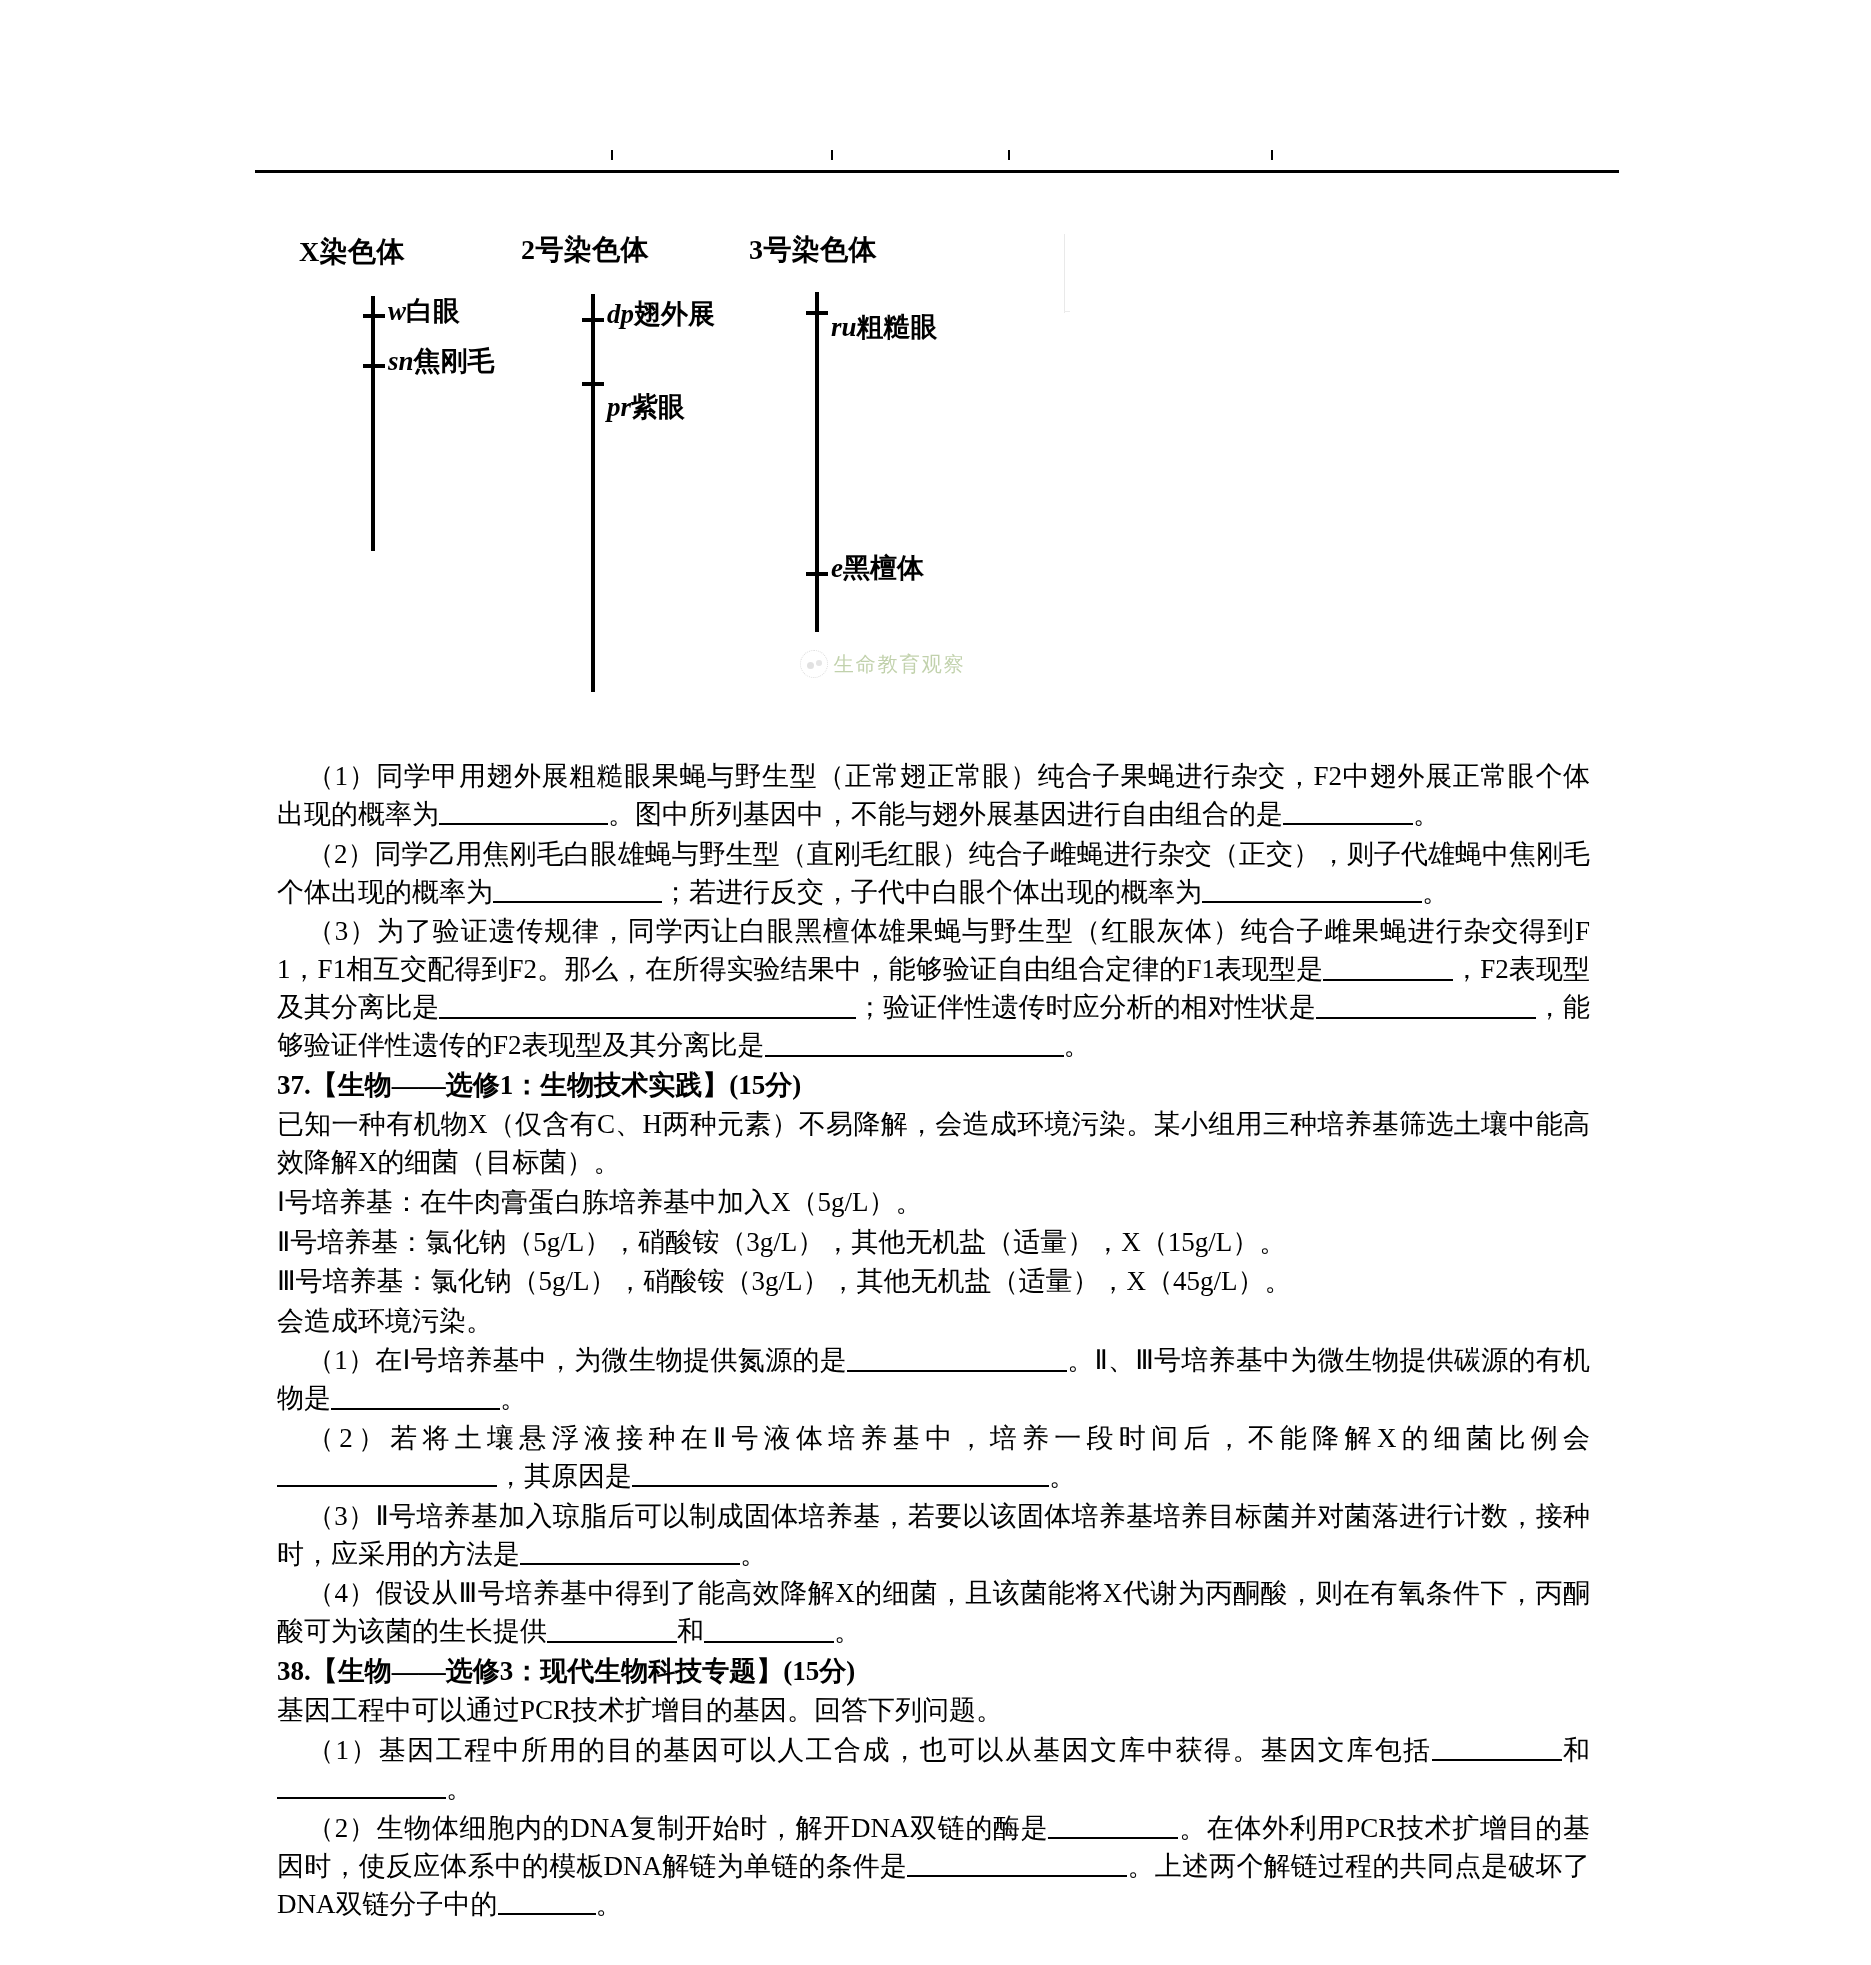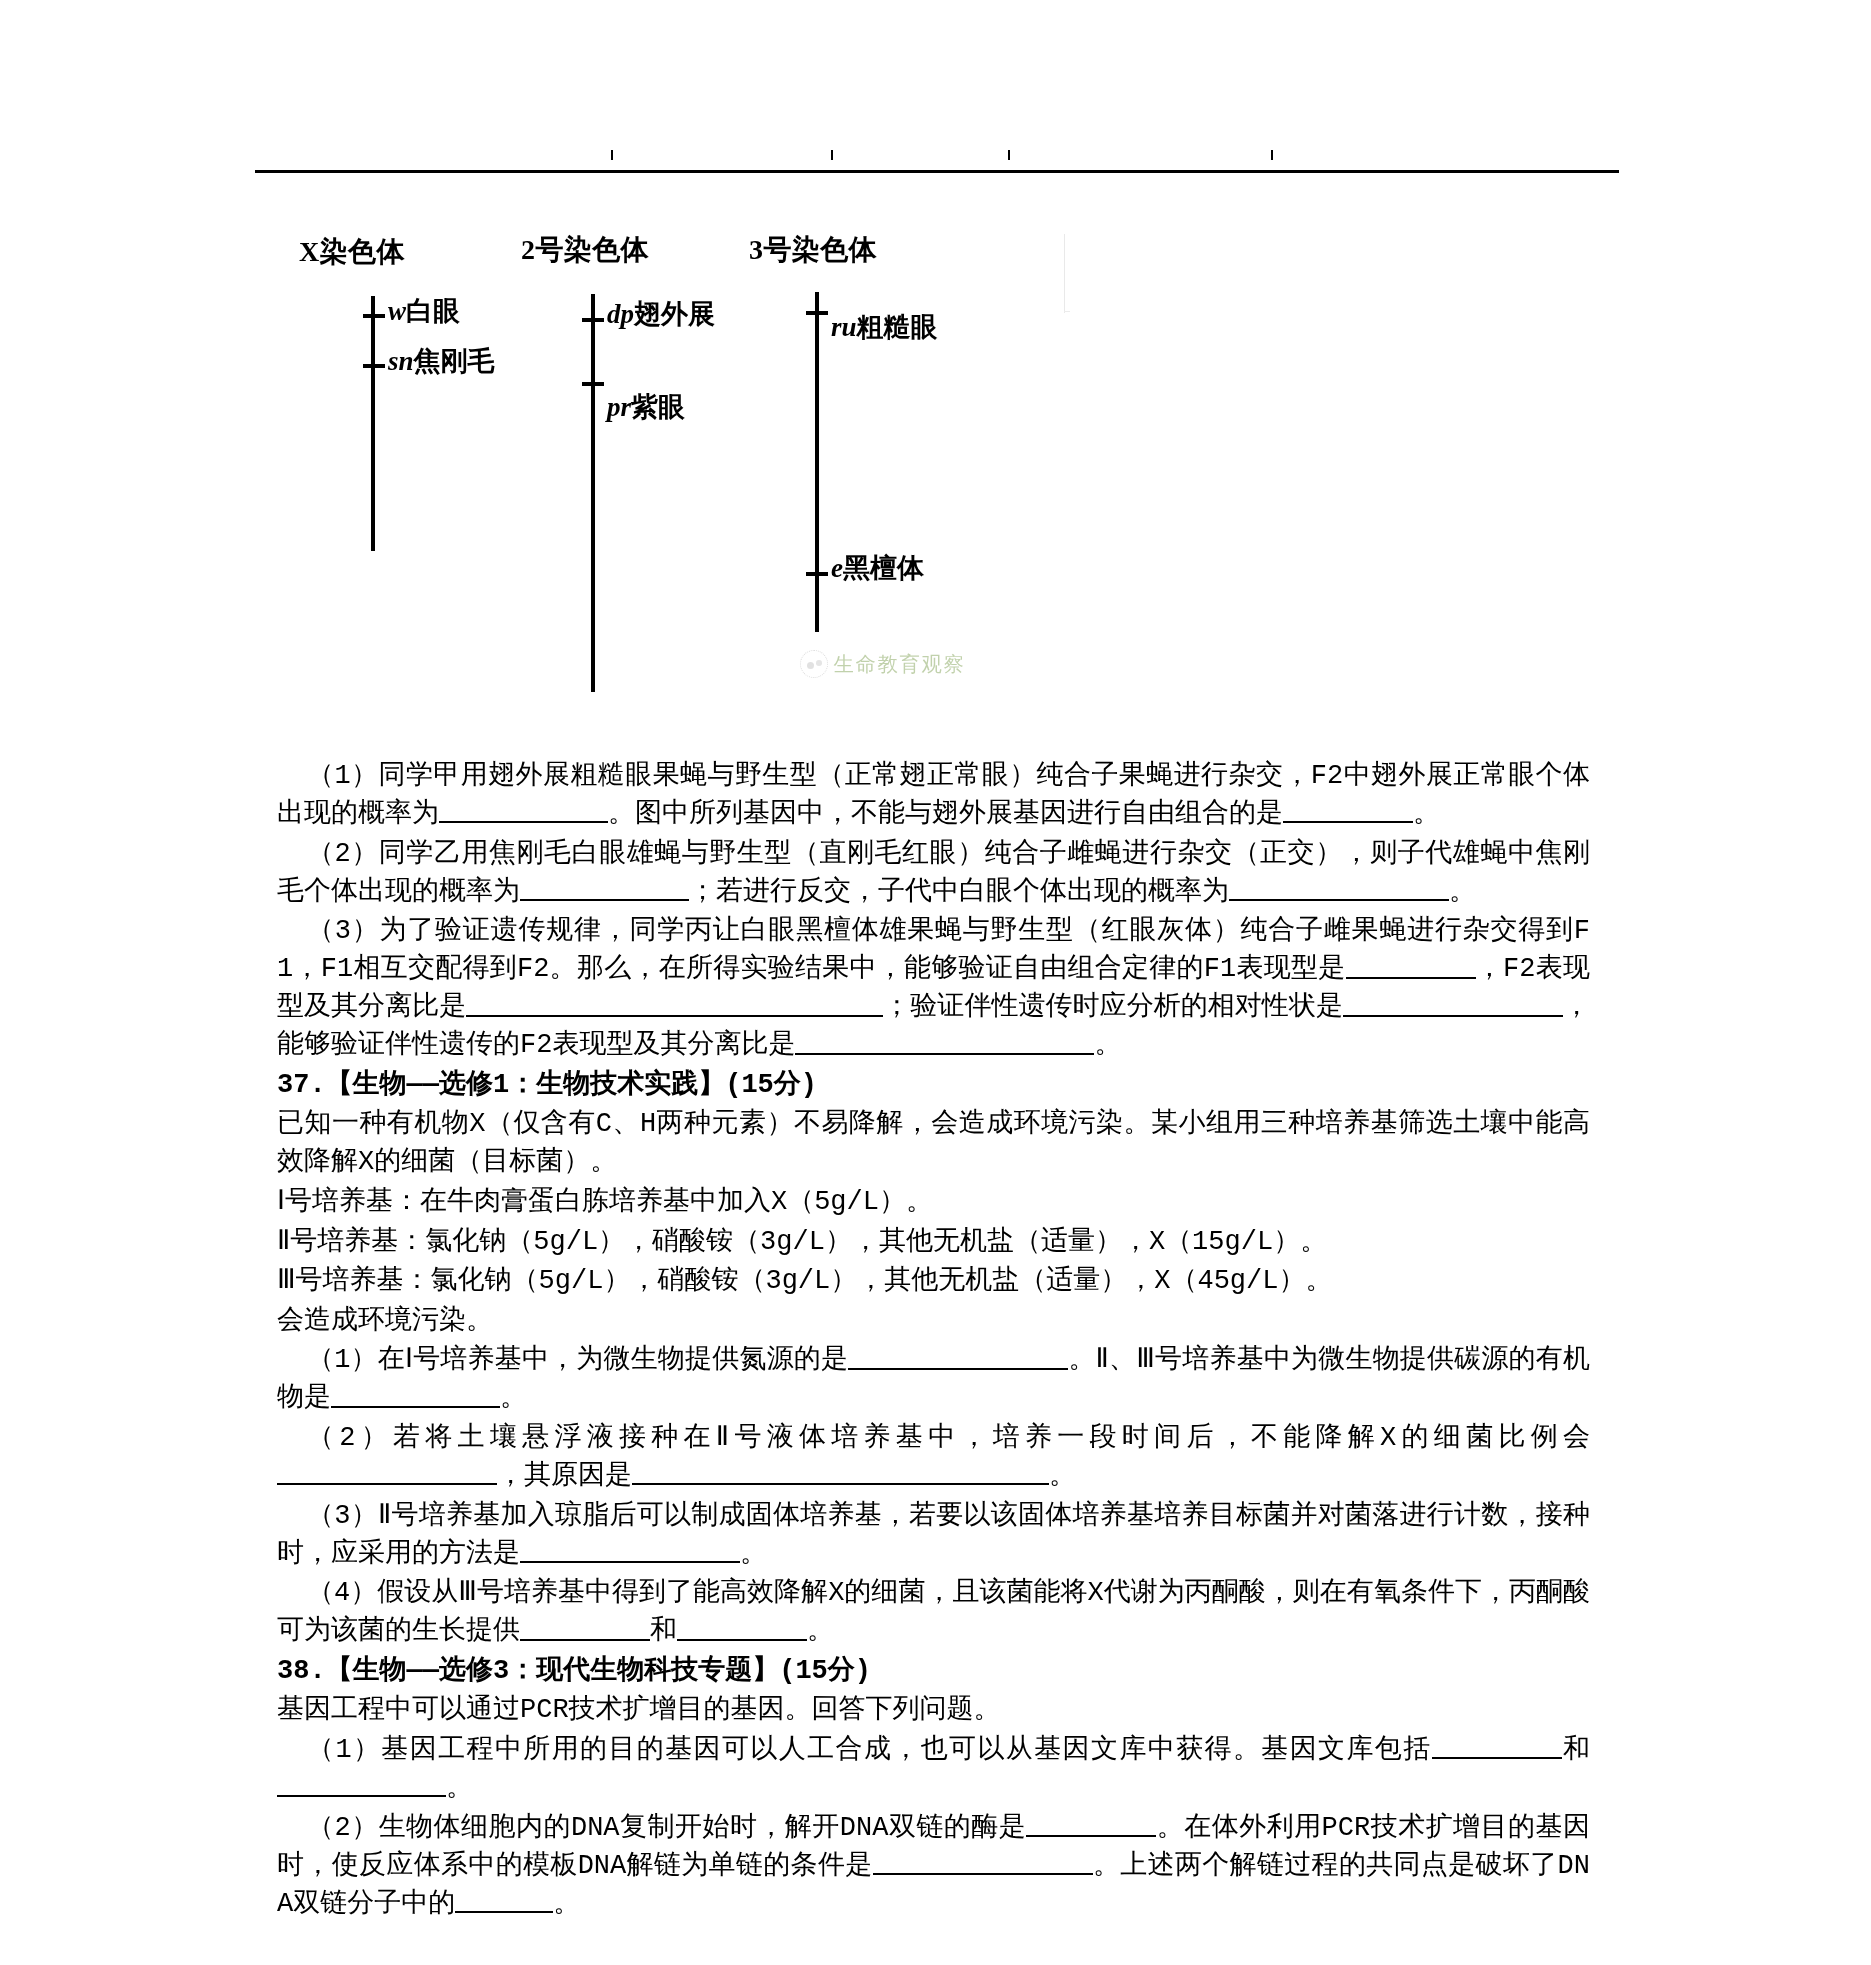--- a/index.html
+++ b/index.html
@@ -136,21 +136,21 @@
   }
 
   
   #body-text {
     position: absolute;
     left: 277px;
     top: 757px;
     width: 1313px;
   }
   .para {
-    font-family: Liberation Mono, monospace;
+    font-family: Liberation Serif, serif;
     font-size: 27px;
     line-height: 38px;
     text-align: justify;
     text-justify: inter-character;
     margin: 0 0 1.6px 0;
     word-break: break-all;
   }
   .para.indent {
     text-indent: 30px;
   }

